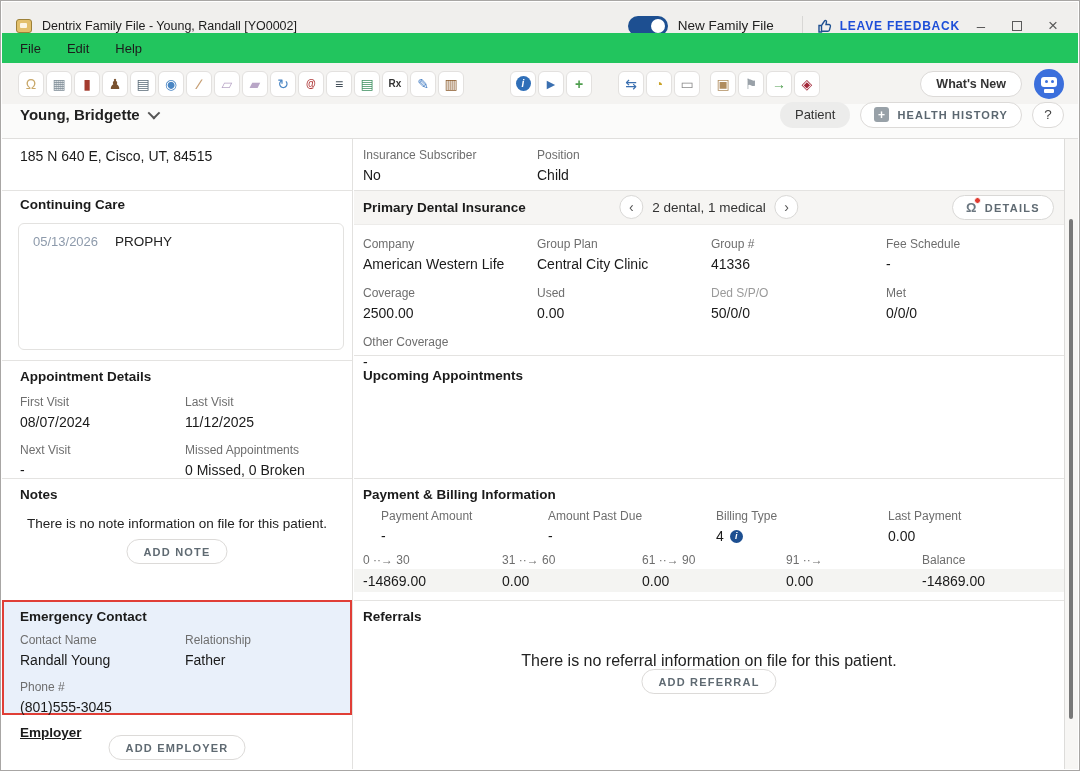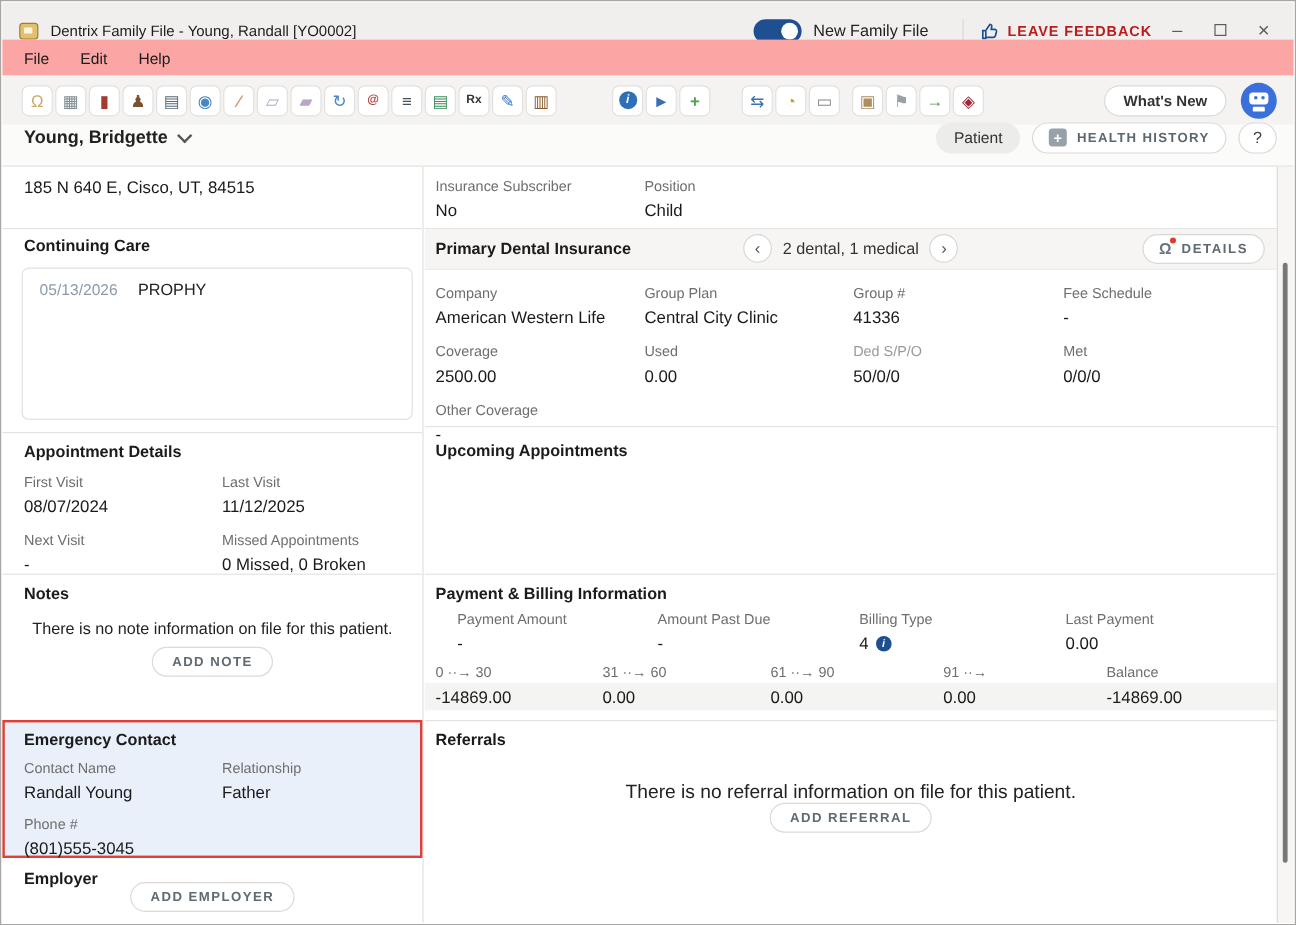--- a/index.html
+++ b/index.html
@@ -10,26 +10,26 @@
   
   .titlebar { position:absolute; left:1px; right:1px; top:1px; height:31px; background:#f0efed; display:flex; align-items:center; padding:16px 10px 0 14px; }
   .appicon { width:16px; height:14px; background:#e3c06b; border:1px solid #9c8038; border-radius:3px; position:relative; }
   .appicon::after { content:""; position:absolute; left:3px; top:3px; width:7px; height:5px; background:#fdf6e2; border-radius:1px; }
   .wtitle { font-size:12.5px; color:#1c1c1c; margin-left:10px; }
   .tspacer { flex:1; }
   .toggle { width:40px; height:20px; border-radius:10px; background:#1d4f91; position:relative; cursor:pointer; }
   .toggle .knob { position:absolute; right:3px; top:3px; width:14px; height:14px; border-radius:50%; background:#fff; }
   .toggle-label { font-size:13.5px; color:#222; margin:0 14px 0 10px; }
   .vdiv { width:1px; height:20px; background:#d8d7d5; margin:0 14px; }
-  .feedback { display:flex; align-items:center; gap:7px; color:#b91c1c; font-size:12px; font-weight:bold; letter-spacing:.8px; cursor:pointer; }
+  .feedback { display:flex; align-items:center; gap:7px; color:#1d4ed8; font-size:12px; font-weight:bold; letter-spacing:.8px; cursor:pointer; }
   .winbtn { width:30px; text-align:center; color:#5a5a5a; font-size:15px; cursor:pointer; margin-left:6px; }
   .maxbox { display:inline-block; width:10px; height:10px; border:1.3px solid #5a5a5a; }
 
   
-  .menubar { position:absolute; left:1px; right:1px; top:32px; height:30px; background:#fca5a5; display:flex; align-items:center; padding-left:18px; }
+  .menubar { position:absolute; left:1px; right:1px; top:32px; height:30px; background:#22c55e; display:flex; align-items:center; padding-left:18px; }
   .menuitem { font-size:13px; color:#1c1c1c; margin-right:26px; cursor:pointer; }
 
   
   .toolbar { position:absolute; left:1px; right:1px; top:62px; height:41px; background:#f4f3f1; display:flex; align-items:center; padding:0 14px 0 16px; }
   .tbtn { width:26px; height:26px; background:#fff; border:1px solid #e3e1df; border-radius:6px; display:flex; align-items:center; justify-content:center; margin-right:2px; cursor:pointer; flex:0 0 auto; }
   .g { font-size:14px; line-height:1; }
   .g.sm { font-size:10px; font-weight:bold; }
   .ginfo { width:15px; height:15px; border-radius:50%; background:#2f6fb8; color:#fff; font-size:10px; font-style:italic; font-weight:bold; display:flex; align-items:center; justify-content:center; }
   .gap44 { width:44px; flex:0 0 auto; } .gap24 { width:24px; flex:0 0 auto; } .gap8 { width:8px; flex:0 0 auto; }
   .whatsnew { margin-left:auto; height:26px; border-radius:13px; border:1px solid #dcdad8; background:#fff; display:flex; align-items:center; padding:0 15px; font-size:12.5px; font-weight:bold; color:#333; cursor:pointer; }
@@ -76,21 +76,21 @@
   .p-appt { top:222px; height:118px; padding:8px 0 0 18px; }
   .p-appt .pairs { grid-template-columns:165px auto; margin-top:11px; row-gap:13px; }
   .p-notes { top:340px; height:122px; }
   .p-notes .ptitle { position:absolute; left:18px; top:8px; }
   .notestext { position:absolute; left:0; right:0; top:37px; text-align:center; font-size:13.5px; color:#222; }
   .notesbtn { position:absolute; left:50%; transform:translateX(-50%); top:60px; }
   .p-emergency { top:461px; height:115px; background:#e9f0fa; border:2px solid #e03e36; padding:7px 0 0 16px; }
   .p-emergency .pairs { grid-template-columns:165px auto; margin-top:9px; row-gap:0; }
   .p-emergency .phone { margin-top:12px; }
   .p-employer { top:577px; bottom:0; }
-  .p-employer .ptitle { position:absolute; left:18px; top:9px; }
+  .p-employer .ptitle { position:absolute; left:18px; top:9px;text-decoration:underline; }
   .empbtn { position:absolute; left:50%; transform:translateX(-50%); top:19px; }
 
   
   .p-subscriber { top:0; height:52px; }
   .p-subscriber .pairs { grid-template-columns:174px auto; padding:9px 0 0 9px; }
   .p-insurance { top:52px; height:165px; }
   .inshead { position:absolute; left:0; right:0; top:0; height:34px; background:#f6f5f3; border-bottom:1px solid #edecea; }
   .inshead .ptitle { position:absolute; left:9px; top:9px; }
   .insnav { position:absolute; left:50%; top:4px; transform:translateX(-50%); display:flex; align-items:center; gap:9px; }
   .navbtn { width:24px; height:24px; border-radius:50%; border:1px solid #d9d8d6; background:#fff; display:flex; align-items:center; justify-content:center; font-size:14px; color:#555; cursor:pointer; }

